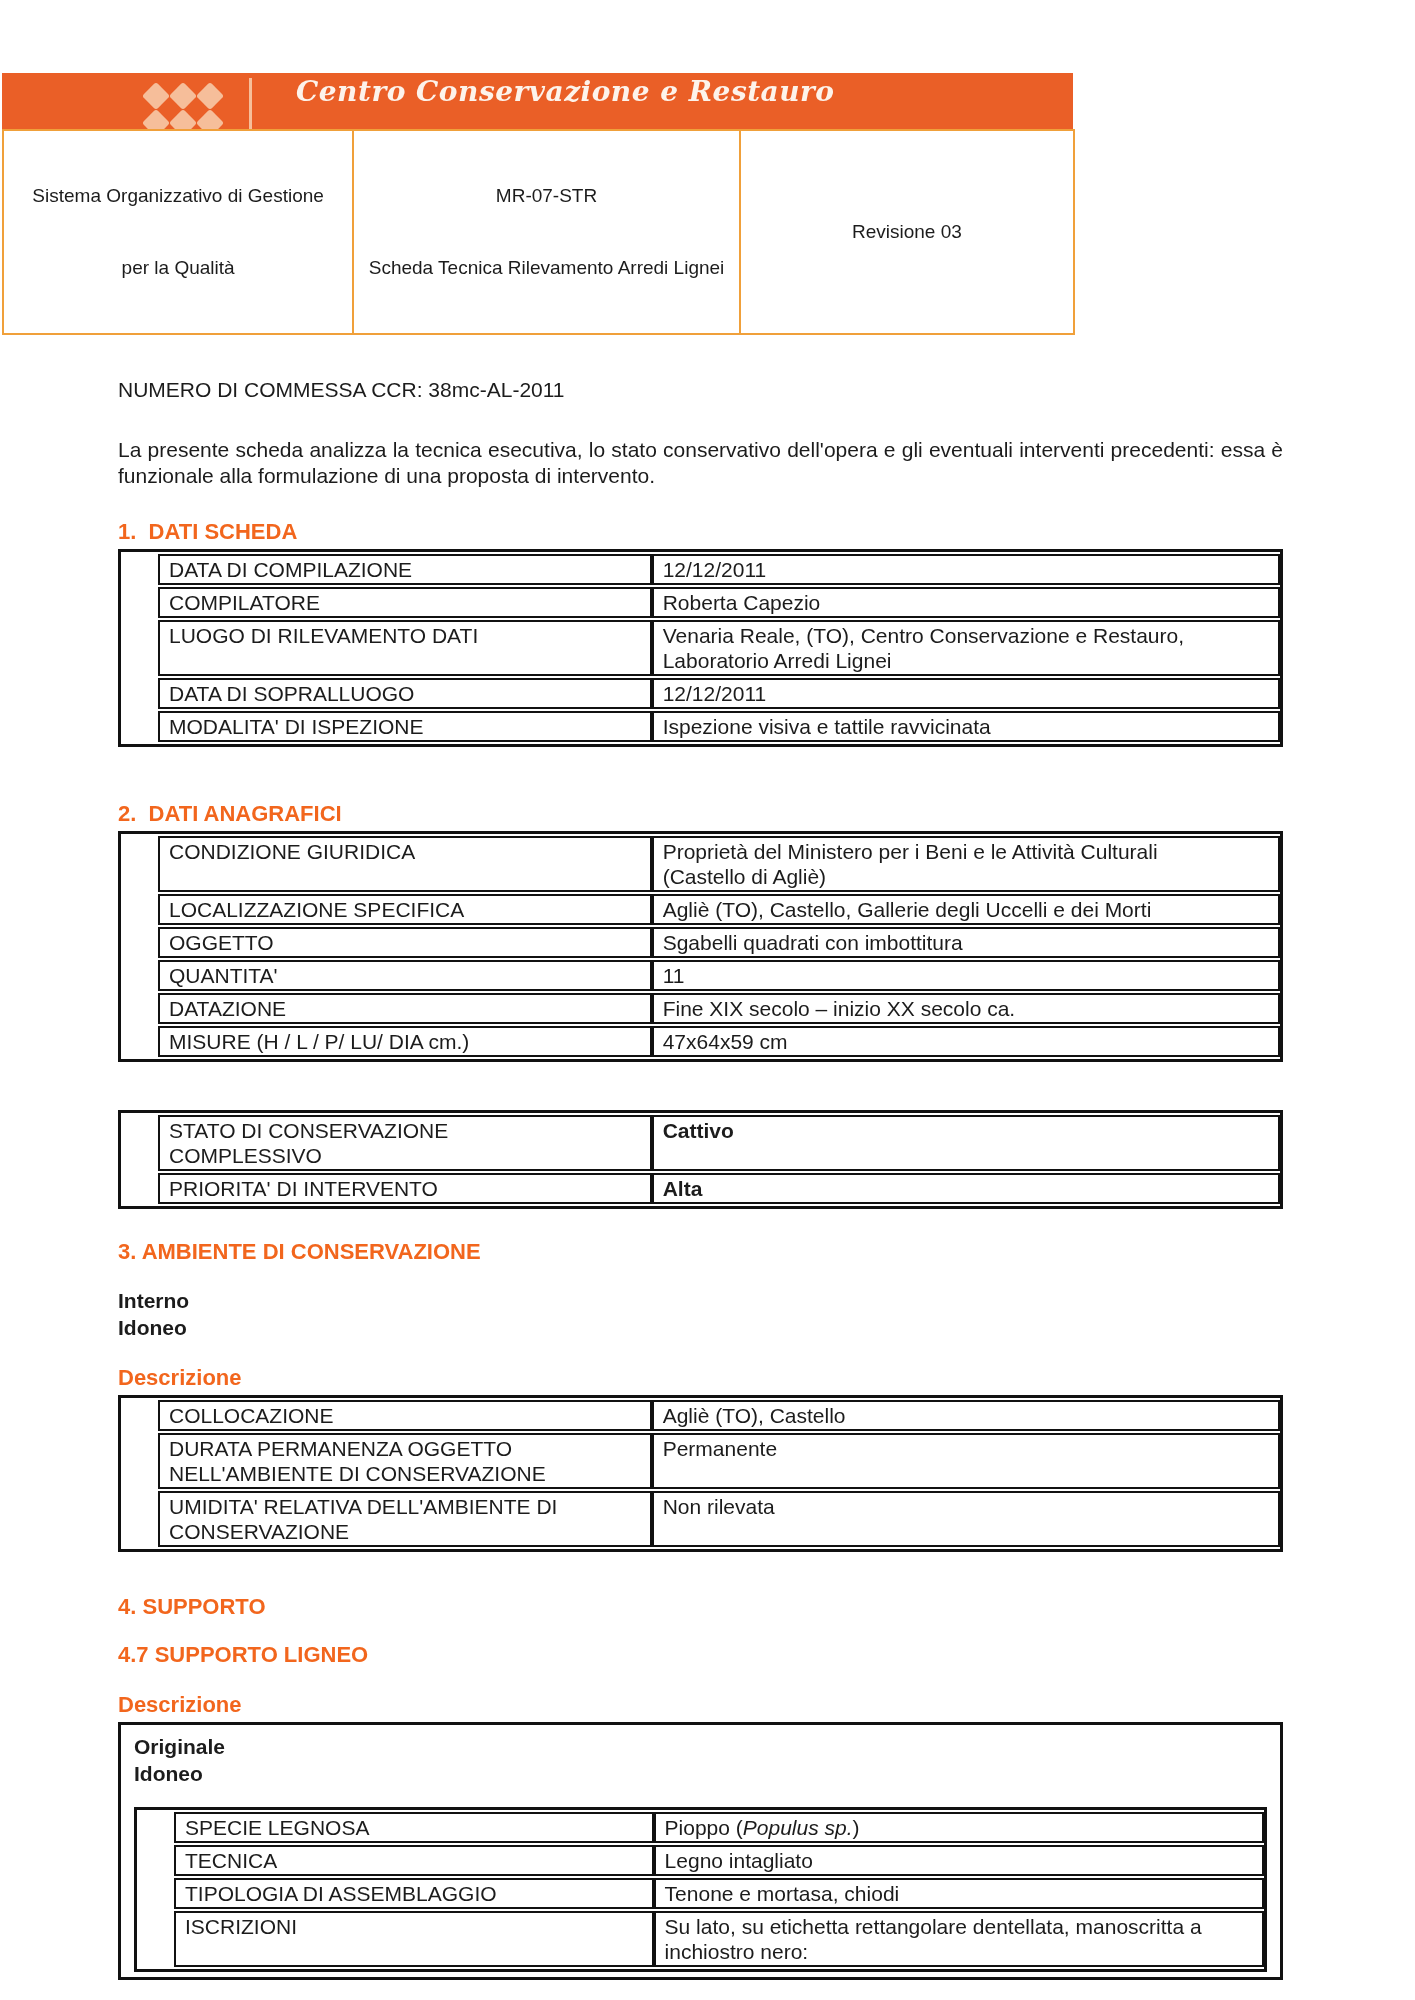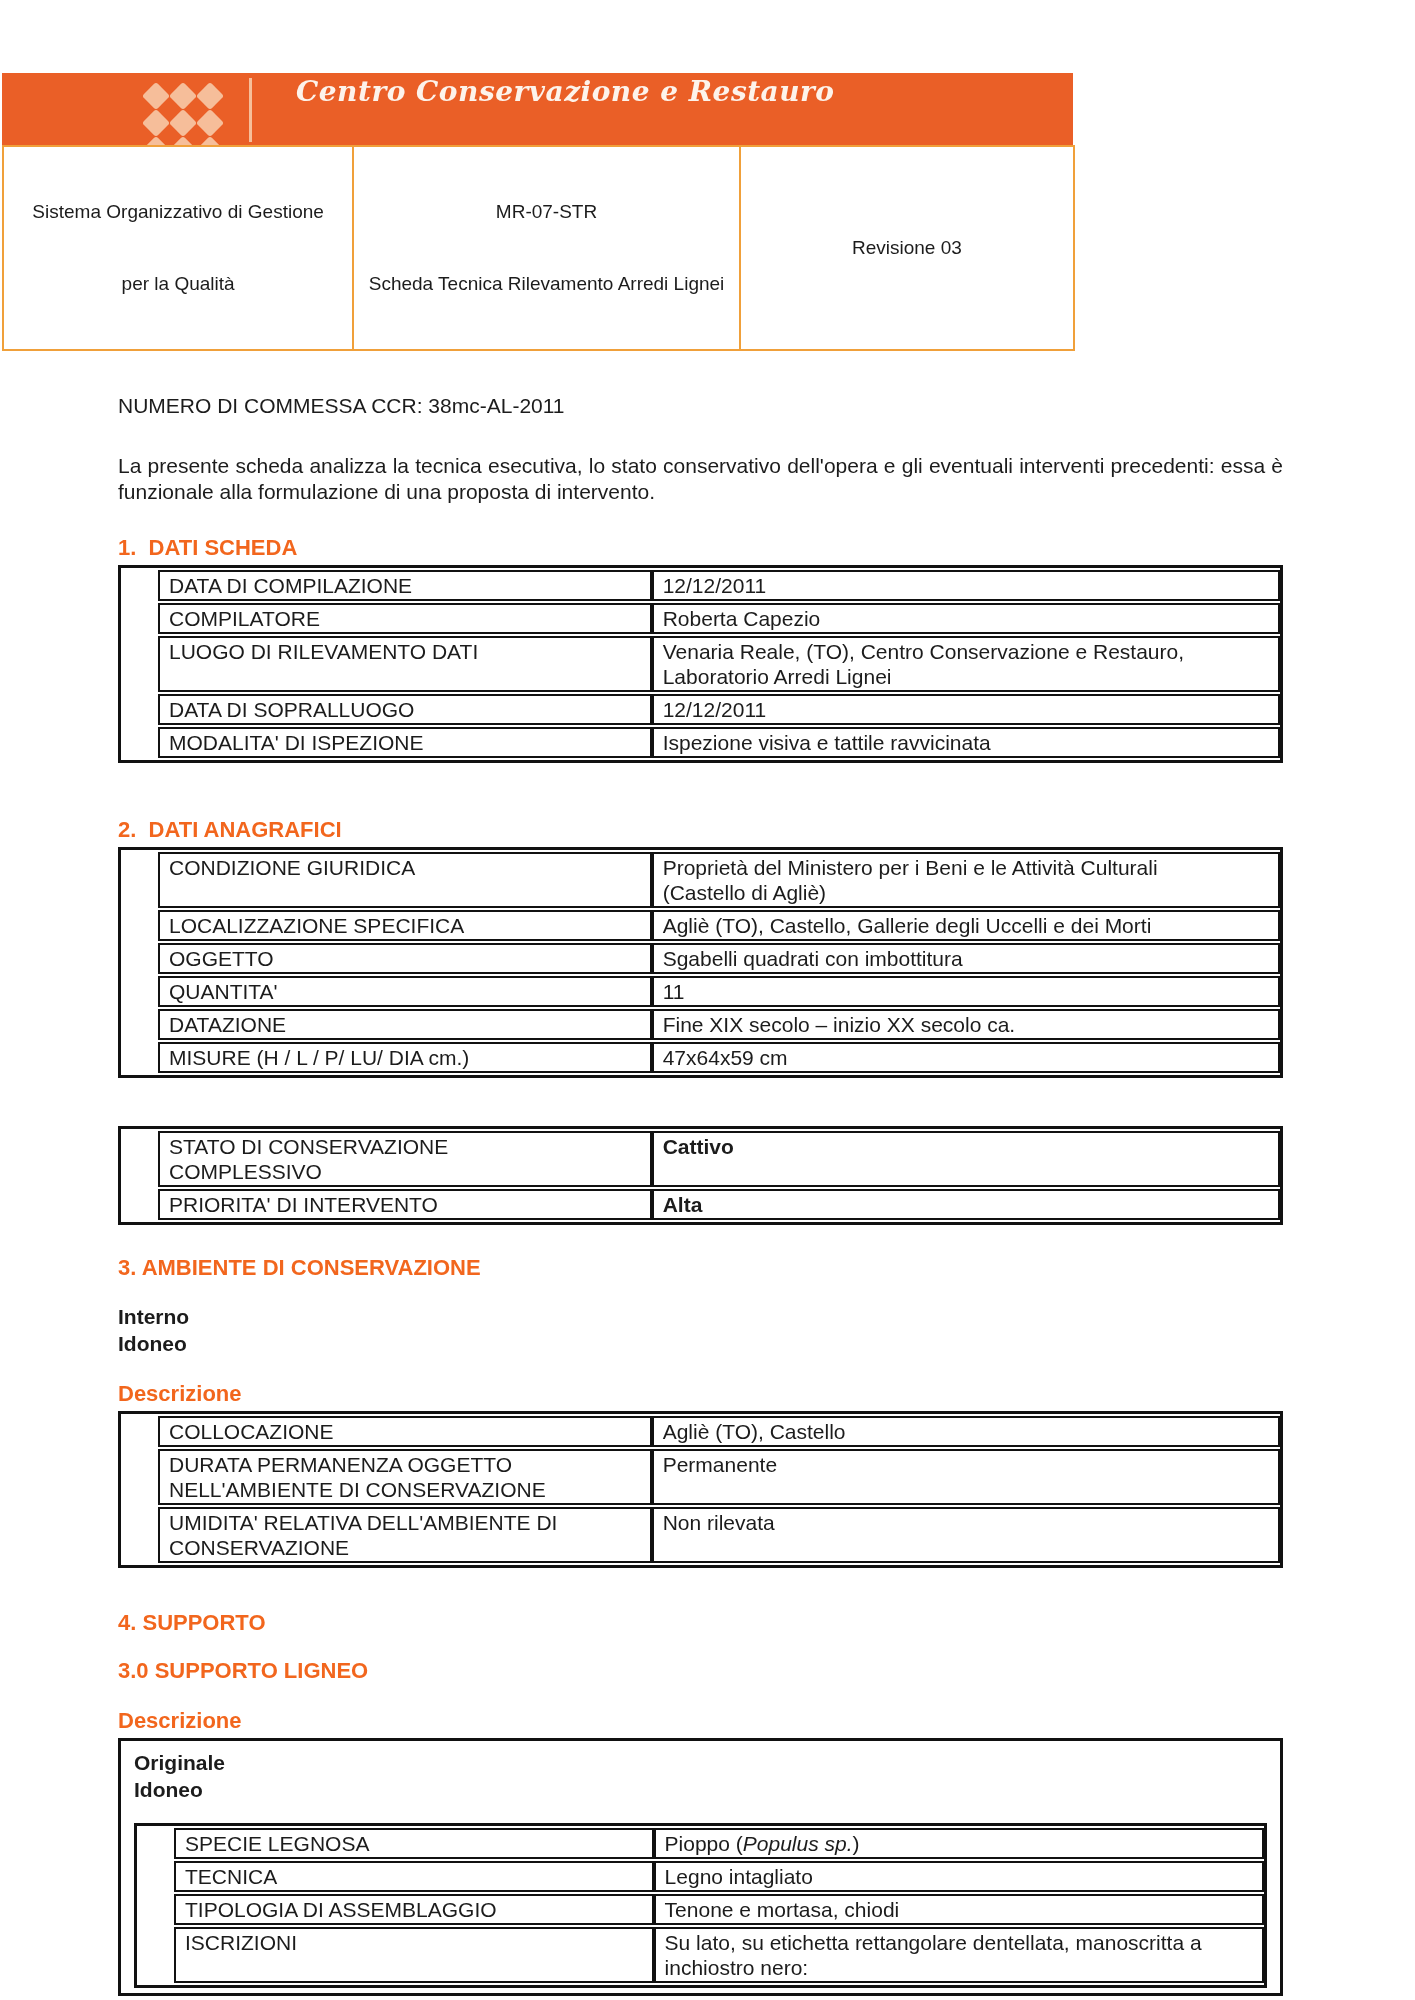--- a/index.html
+++ b/index.html
@@ -10,21 +10,21 @@
     background: #ffffff;
     font-family: "Liberation Sans", sans-serif;
     color: #1c1c1c;
     overflow: hidden;
   }
   .content { margin-left: 118px; width: 1165px; }
 
   
   .banner {
     margin-left: 2px; margin-top: 73px;
-    width: 1071px; height: 72px;
+    width: 1071px; height: 56px;
     background: #EA5F27;
     display: flex; align-items: flex-start;
     overflow: hidden;
   }
   .diamonds {
     margin-left: 140px; margin-top: 9px;
     display: grid;
     grid-template-columns: repeat(3, 27px);
     grid-auto-rows: 27px;
   }
@@ -276,21 +276,21 @@
       </tr>
       <tr>
         <td class="lbl">UMIDITA' RELATIVA DELL'AMBIENTE DI
 CONSERVAZIONE</td>
         <td>Non rilevata</td>
       </tr>
     </tbody>
       </table>
 
     <div class="orange-heading h-s4">4. SUPPORTO</div>
-    <div class="orange-heading h-s41">3.0 SUPPORTO LIGNEO</div>
+    <div class="orange-heading h-s41">4.7 SUPPORTO LIGNEO</div>
     <div class="orange-heading h-descr">Descrizione</div>
 
     <div class="s4-box">
       <div class="status-line">Originale</div>
       <div class="status-line">Idoneo</div>
       <table class="data-table inner-table">
         <tbody>
             <tr>
           <td class="lbl">SPECIE LEGNOSA</td>
           <td><span>Pioppo (</span><span class="italic">Populus sp.</span><span>)</span></td>

